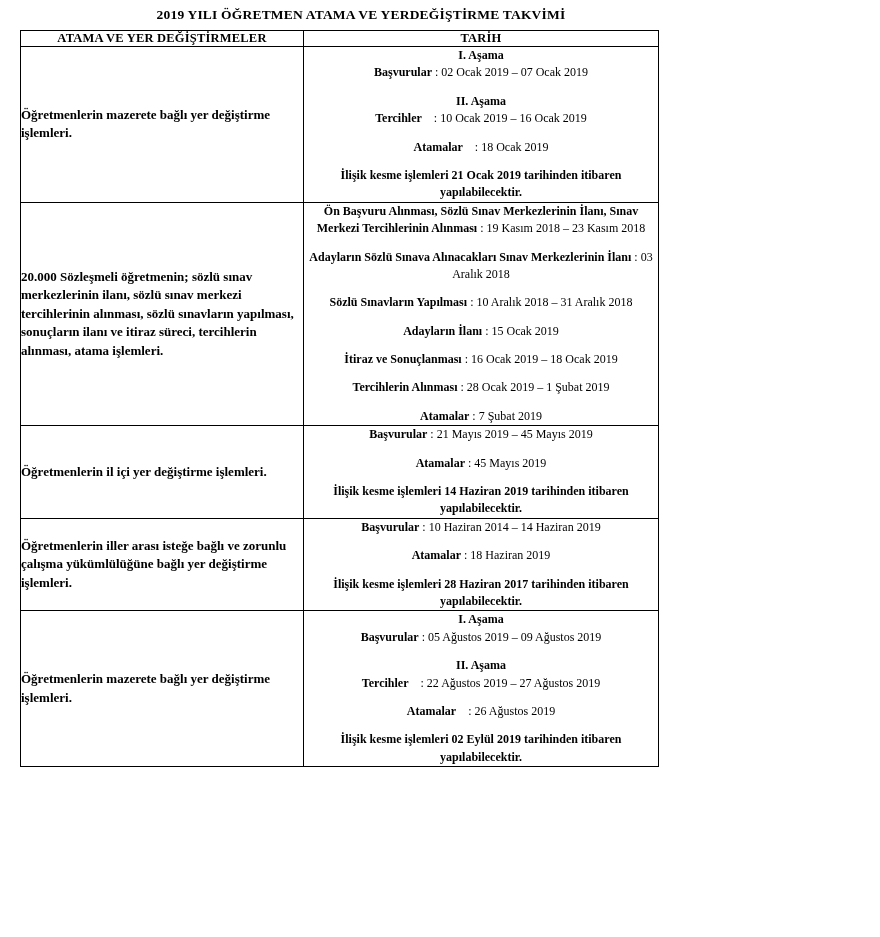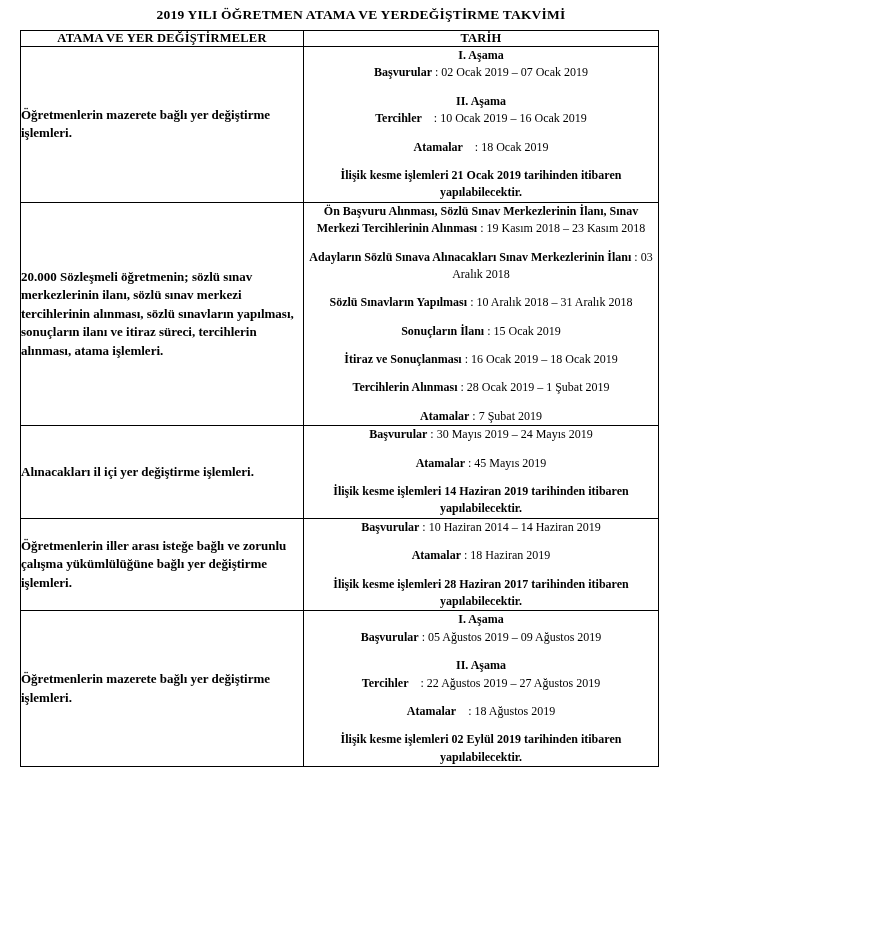--- a/index.html
+++ b/index.html
@@ -122,39 +122,39 @@
           <div class="blk">
             <span class="ln"><span class="b">Ön Başvuru Alınması, Sözlü Sınav Merkezlerinin İlanı, Sınav Merkezi Tercihlerinin Alınması</span><span class="nowrapish"> : </span><span>19 Kasım 2018 – 23 Kasım 2018</span></span>
           </div>
           <div class="blk">
             <span class="ln"><span class="b">Adayların Sözlü Sınava Alınacakları Sınav Merkezlerinin İlanı</span><span class="nowrapish"> : </span><span>03 Aralık 2018</span></span>
           </div>
           <div class="blk">
             <span class="ln"><span class="b">Sözlü Sınavların Yapılması</span><span class="nowrapish"> : </span><span>10 Aralık 2018 – 31 Aralık 2018</span></span>
           </div>
           <div class="blk">
-            <span class="ln"><span class="b">Sonuçların İlanı</span><span class="nowrapish"> : </span><span>15 Ocak 2019</span></span>
+            <span class="ln"><span class="b">Adayların İlanı</span><span class="nowrapish"> : </span><span>15 Ocak 2019</span></span>
           </div>
           <div class="blk">
             <span class="ln"><span class="b">İtiraz ve Sonuçlanması</span><span class="nowrapish"> : </span><span>16 Ocak 2019 – 18 Ocak 2019</span></span>
           </div>
           <div class="blk">
             <span class="ln"><span class="b">Tercihlerin Alınması</span><span class="nowrapish"> : </span><span>28 Ocak 2019 – 1 Şubat 2019</span></span>
           </div>
           <div class="blk">
             <span class="ln"><span class="b">Atamalar</span><span class="nowrapish"> : </span><span>7 Şubat 2019</span></span>
           </div>
         </td>
       </tr>
 
       <tr>
-        <td class="left-cell">Alınacakları il içi yer değiştirme işlemleri.</td>
-        <td class="right-cell">
-          <div class="blk">
-            <span class="ln"><span class="b">Başvurular</span><span class="nowrapish"> : </span><span>30 Mayıs 2019 – 24 Mayıs 2019</span></span>
+        <td class="left-cell">Öğretmenlerin il içi yer değiştirme işlemleri.</td>
+        <td class="right-cell">
+          <div class="blk">
+            <span class="ln"><span class="b">Başvurular</span><span class="nowrapish"> : </span><span>21 Mayıs 2019 – 45 Mayıs 2019</span></span>
           </div>
           <div class="blk">
             <span class="ln"><span class="b">Atamalar</span><span class="nowrapish"> : </span><span>45 Mayıs 2019</span></span>
           </div>
           <div class="blk">
             <span class="ln b">İlişik kesme işlemleri 14 Haziran 2019 tarihinden itibaren yapılabilecektir.</span>
           </div>
         </td>
       </tr>
 
@@ -178,21 +178,21 @@
         <td class="right-cell">
           <div class="blk">
             <span class="ln b">I. Aşama</span>
             <span class="ln"><span class="b">Başvurular</span><span class="nowrapish"> : </span><span>05 Ağustos 2019 – 09 Ağustos 2019</span></span>
           </div>
           <div class="blk">
             <span class="ln b">II. Aşama</span>
             <span class="ln"><span class="b">Tercihler</span><span class="nowrapish">    : </span><span>22 Ağustos 2019 – 27 Ağustos 2019</span></span>
           </div>
           <div class="blk">
-            <span class="ln"><span class="b">Atamalar</span><span class="nowrapish">    : </span><span>18 Ağustos 2019</span></span>
+            <span class="ln"><span class="b">Atamalar</span><span class="nowrapish">    : </span><span>26 Ağustos 2019</span></span>
           </div>
           <div class="blk">
             <span class="ln b">İlişik kesme işlemleri 02 Eylül 2019 tarihinden itibaren yapılabilecektir.</span>
           </div>
         </td>
       </tr>
     </tbody>
   </table>
 
 </div>

